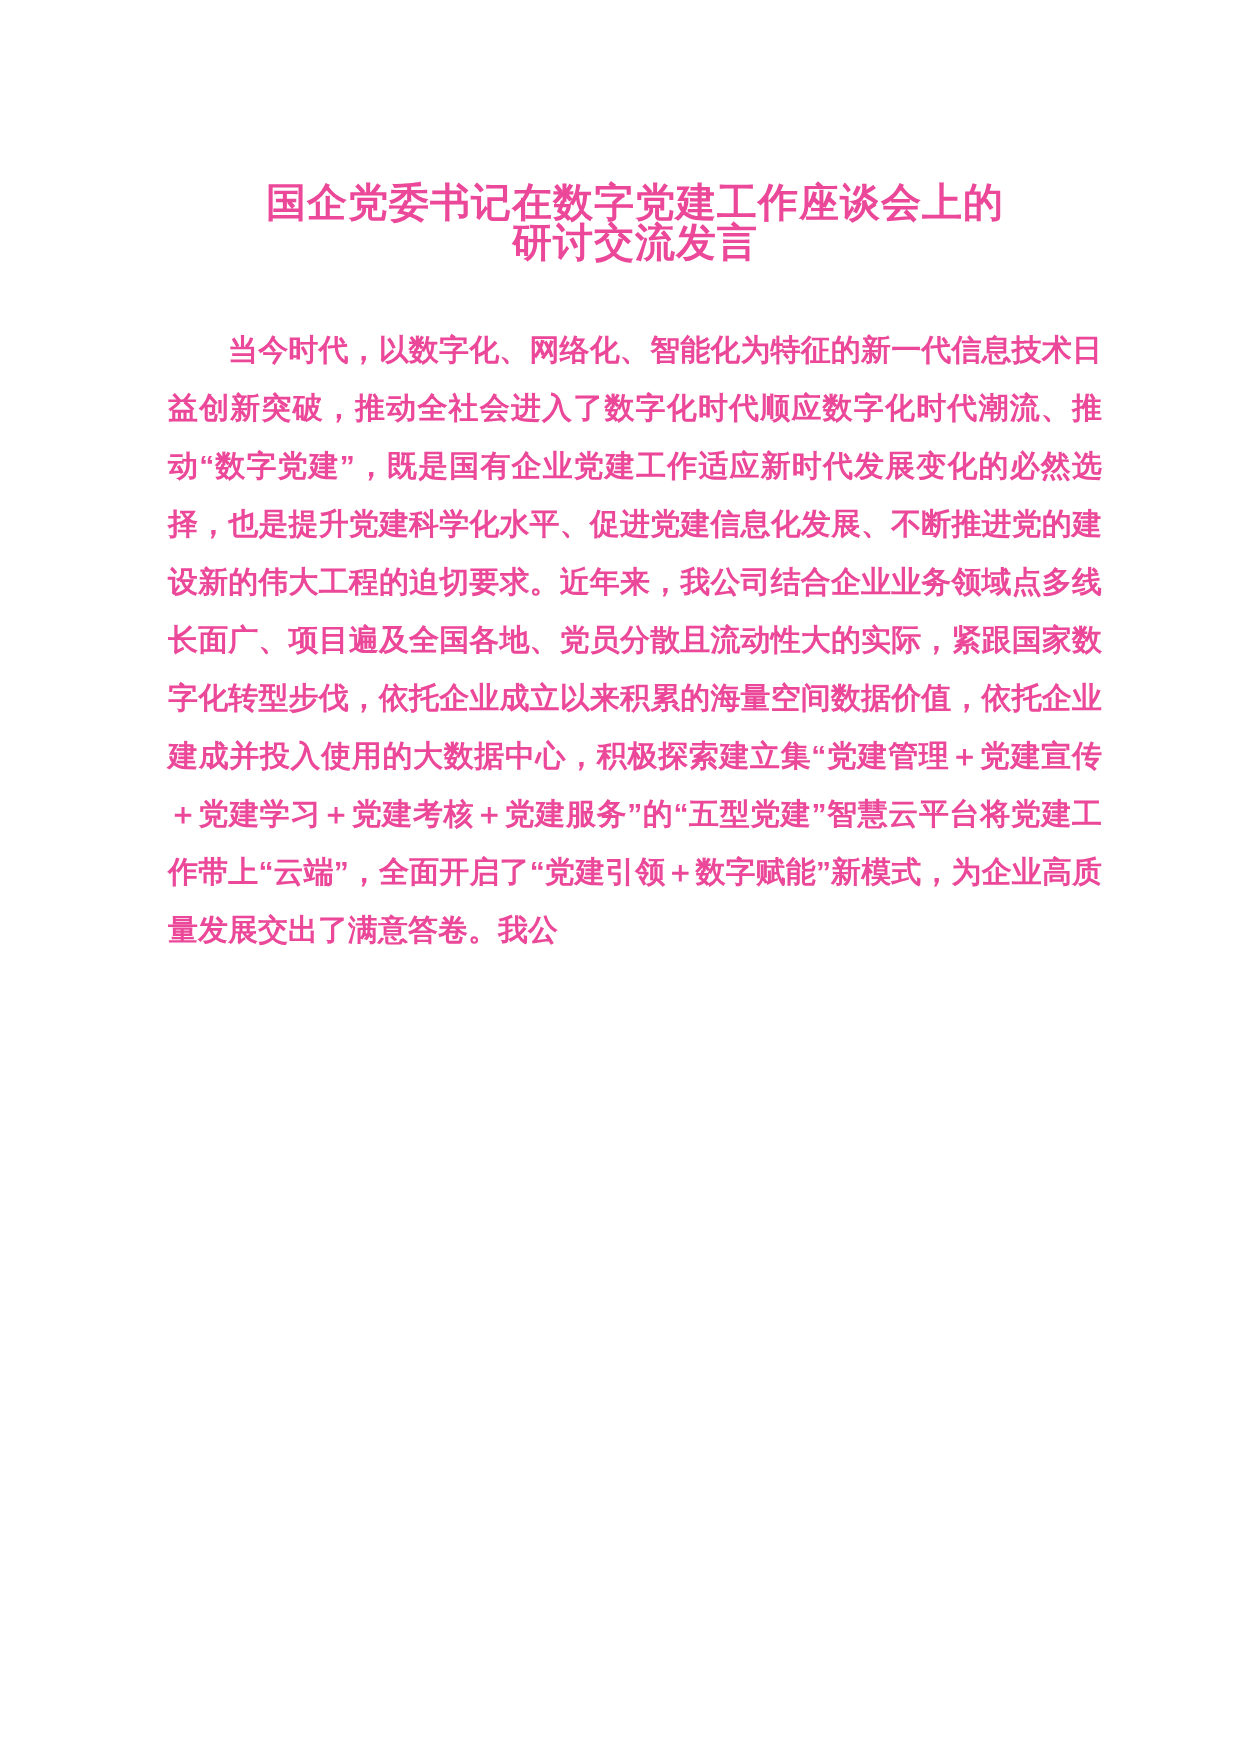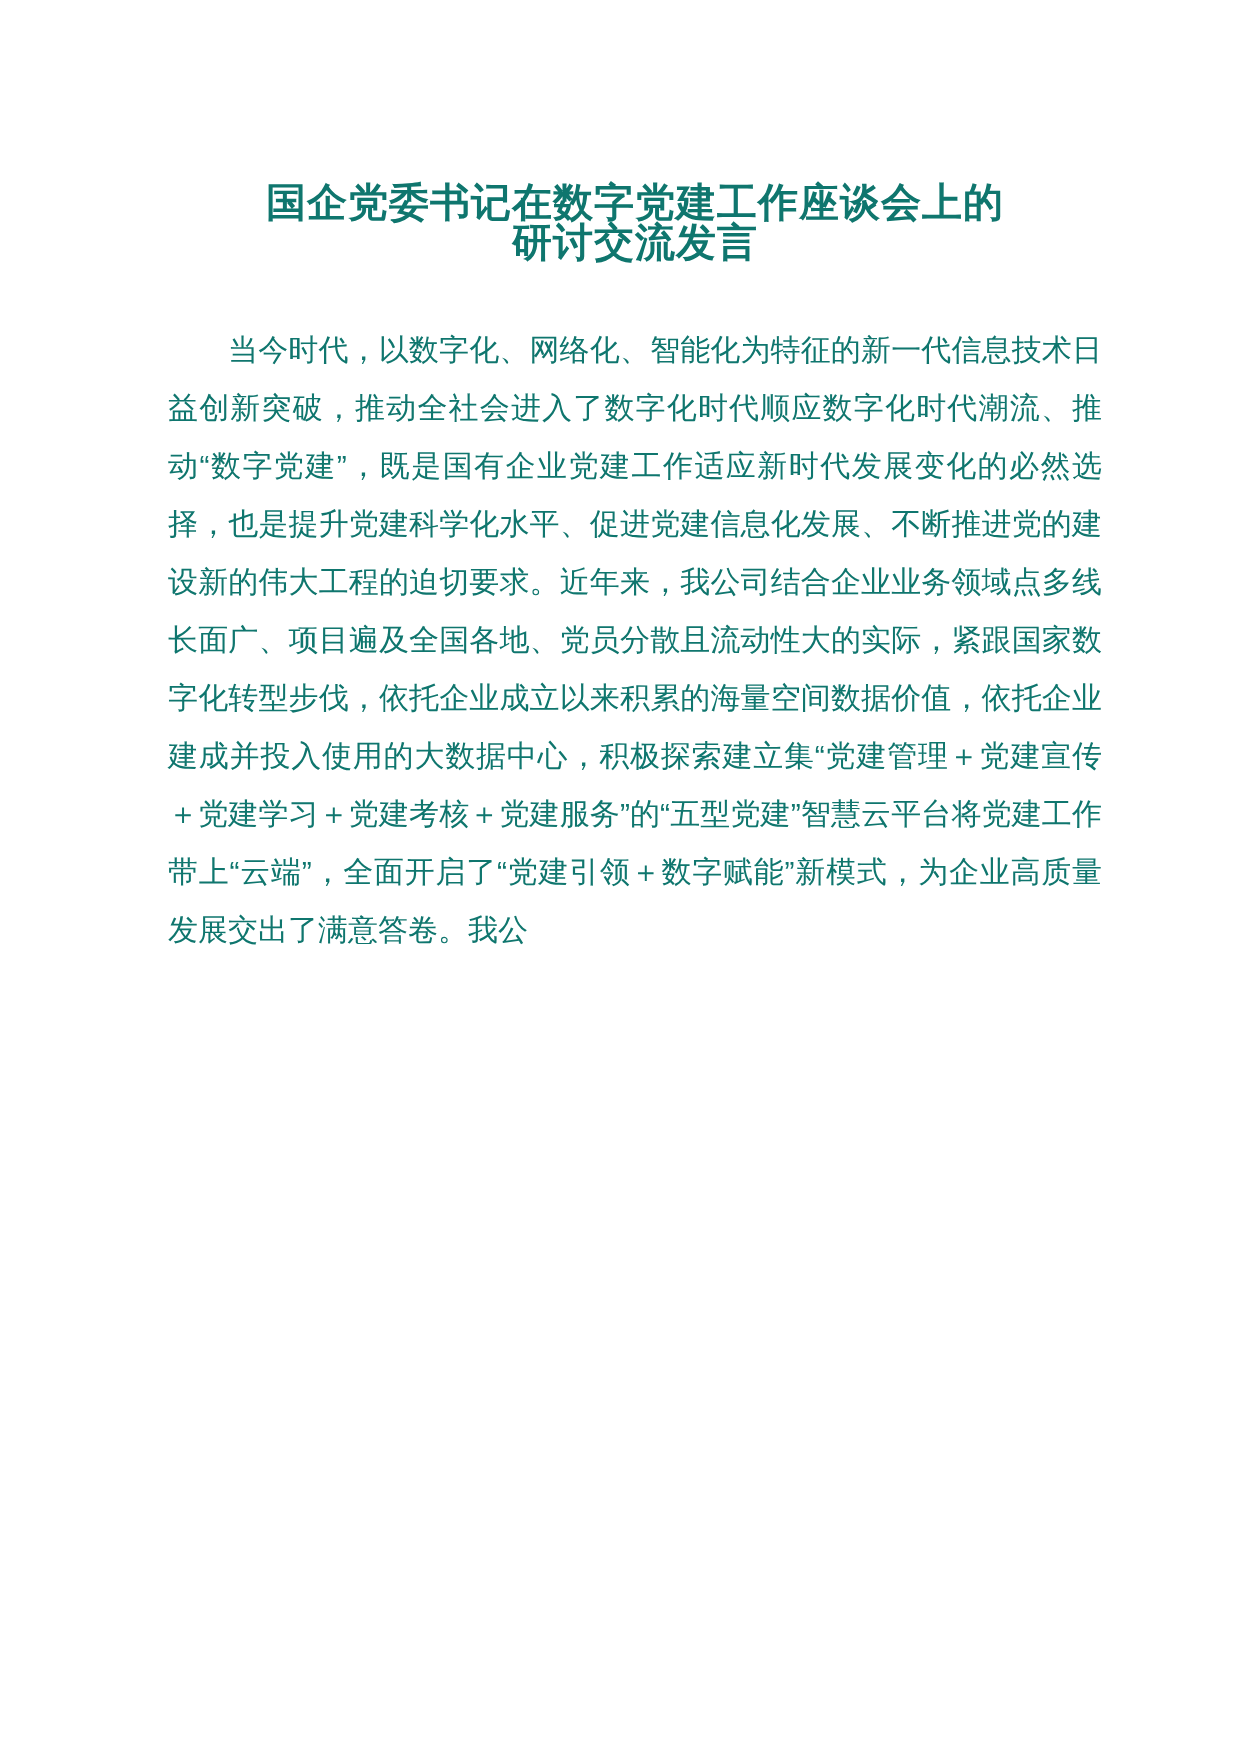--- a/index.html
+++ b/index.html
@@ -2,21 +2,21 @@
 <html><head>
 <meta charset="utf-8">
 <style>
   * { margin: 0; padding: 0; box-sizing: border-box; }
   html, body { background: #ffffff; }
   .page {
     position: relative;
     width: 1240px;
     height: 1754px;
     background: #ffffff;
-    color: #0f766e;
+    color: #ec4899;
     font-family: "Liberation Sans", "DejaVu Sans", sans-serif;
     overflow: hidden;
     margin: 0 auto;
   }
   .content {
     padding: 182px 138px 0 168px;
   }
   .doc-title {
     font-size: 40px;
     font-weight: bold;
@@ -32,20 +32,21 @@
     line-height: 58px;
     text-indent: 2em;
   }
   .body-paragraph {
     margin-top: 59px;
     font-size: 30px;
     line-height: 58px;
     text-align: justify;
     text-indent: 2em;
     word-break: normal;
+    font-weight: bold;
   }
 </style>
 </head>
 <body>
 
 <div class="page">
   <div class="content">
     <div class="doc-title line1">国企党委书记在数字党建工作座谈会上的</div>
     <div class="doc-title line2">研讨交流发言</div>
     <p class="body-paragraph">当今时代，以数字化、网络化、智能化为特征的新一代信息技术日益创新突破，推动全社会进入了数字化时代顺应数字化时代潮流、推动“数字党建”，既是国有企业党建工作适应新时代发展变化的必然选择，也是提升党建科学化水平、促进党建信息化发展、不断推进党的建设新的伟大工程的迫切要求。近年来，我公司结合企业业务领域点多线长面广、项目遍及全国各地、党员分散且流动性大的实际，紧跟国家数字化转型步伐，依托企业成立以来积累的海量空间数据价值，依托企业建成并投入使用的大数据中心，积极探索建立集“党建管理＋党建宣传＋党建学习＋党建考核＋党建服务”的“五型党建”智慧云平台将党建工作带上“云端”，全面开启了“党建引领＋数字赋能”新模式，为企业高质量发展交出了满意答卷。我公</p>

